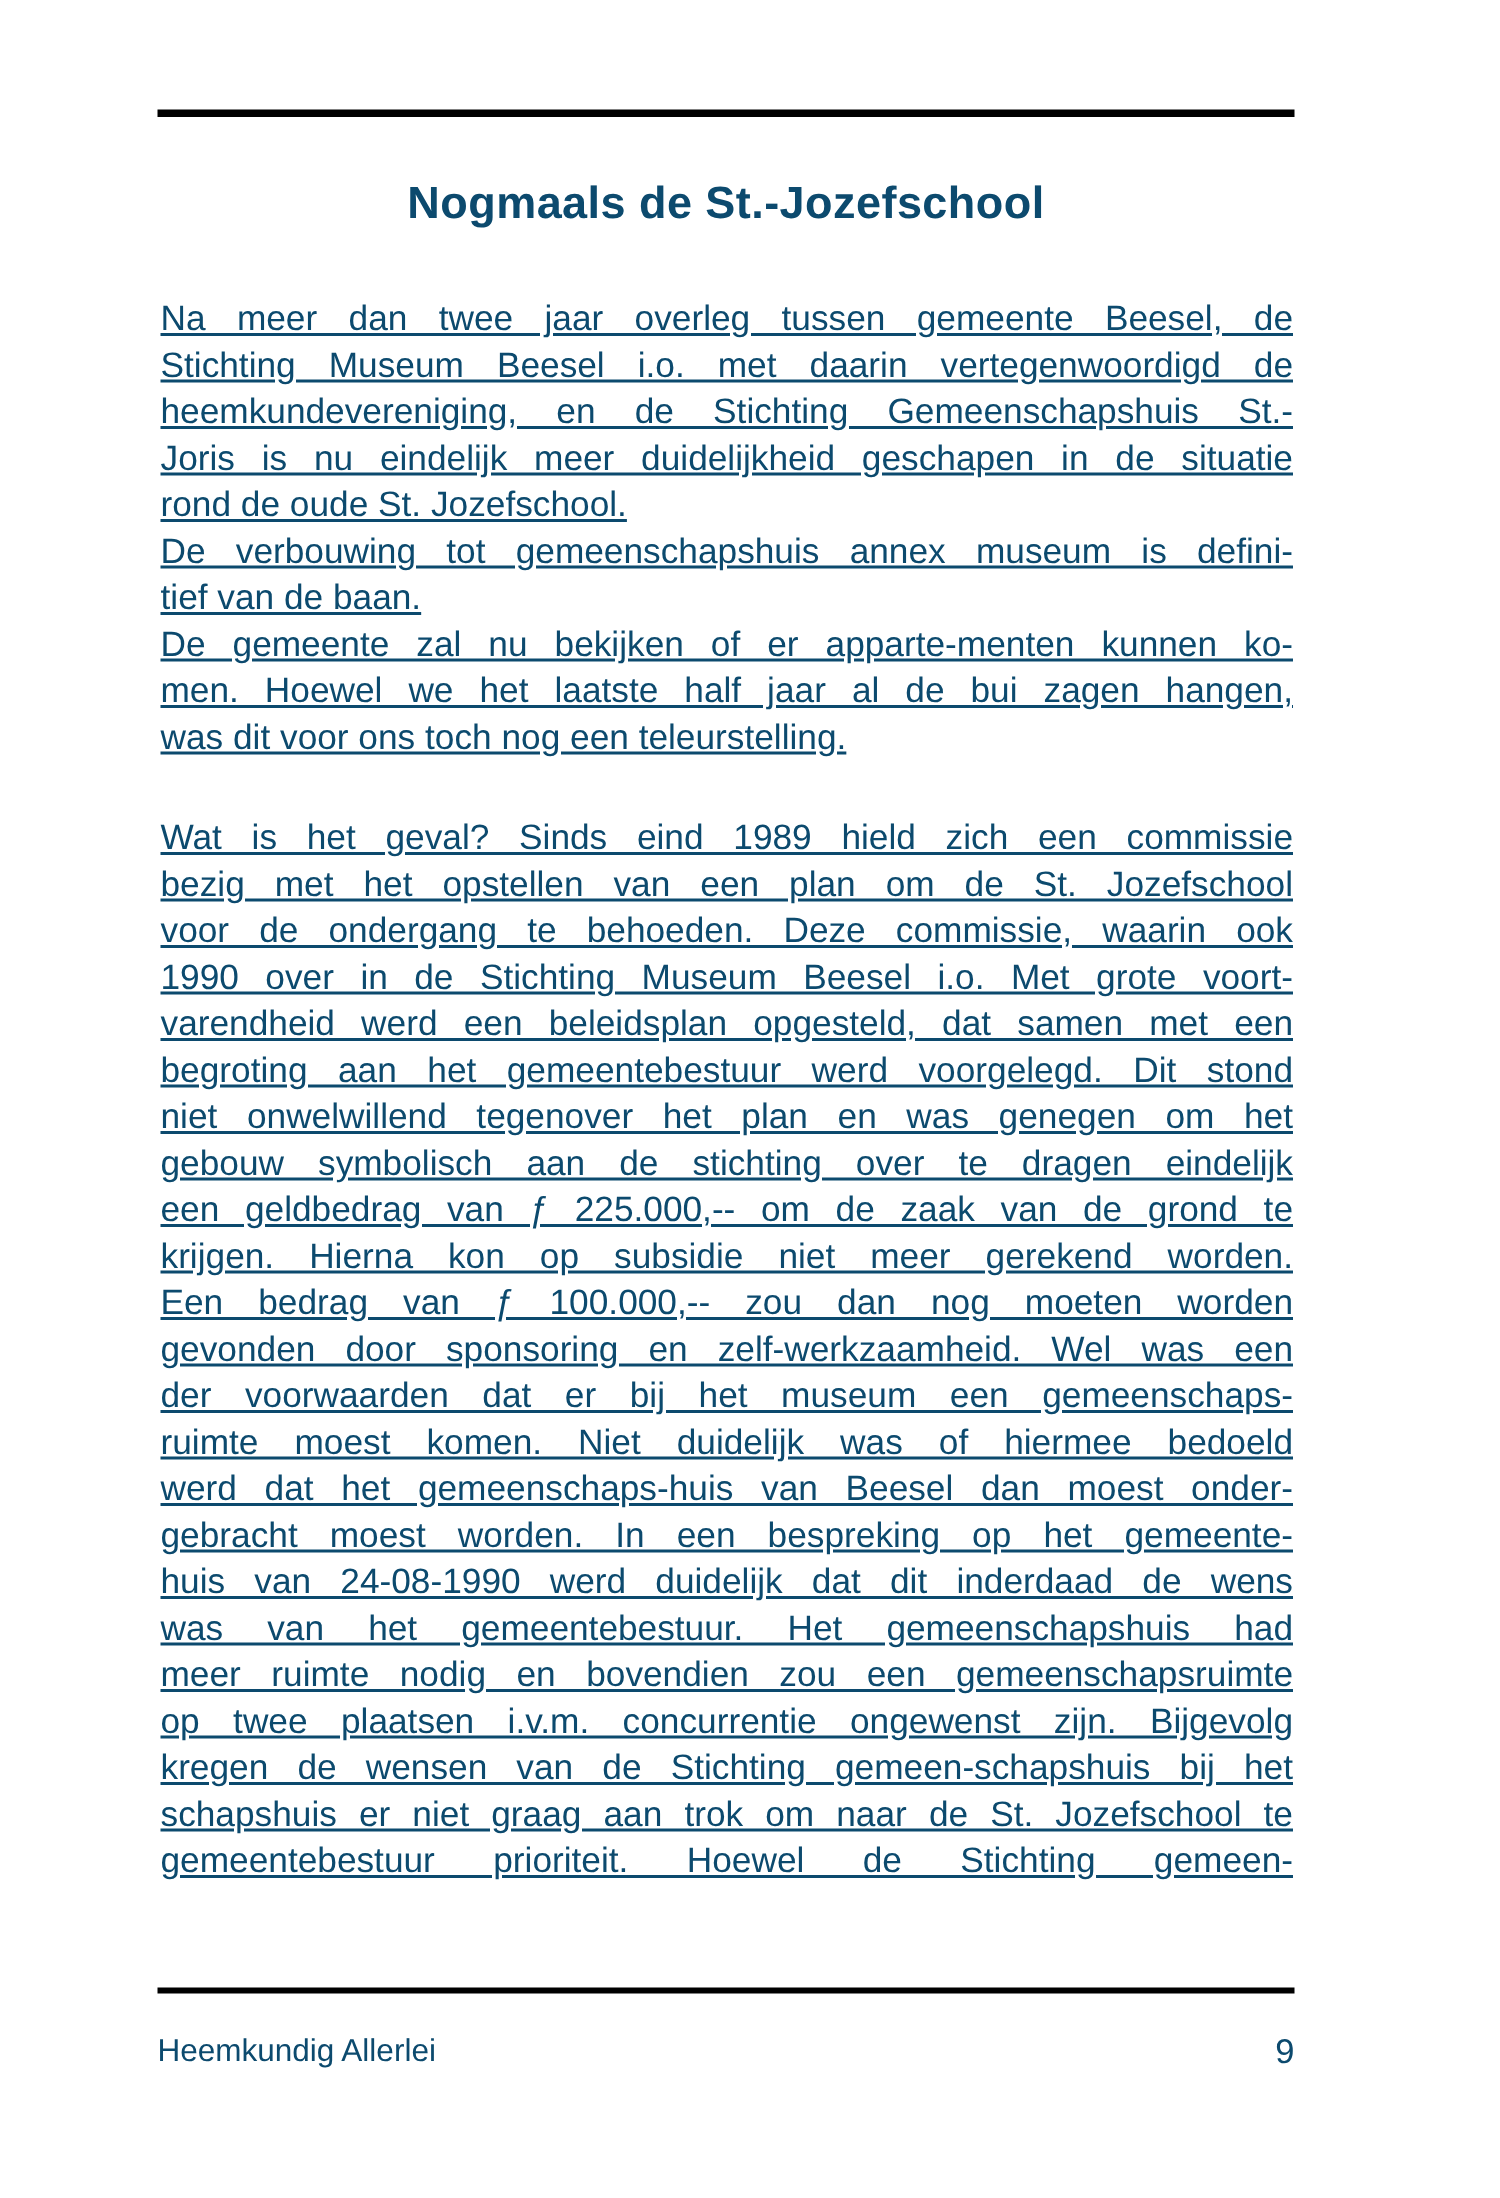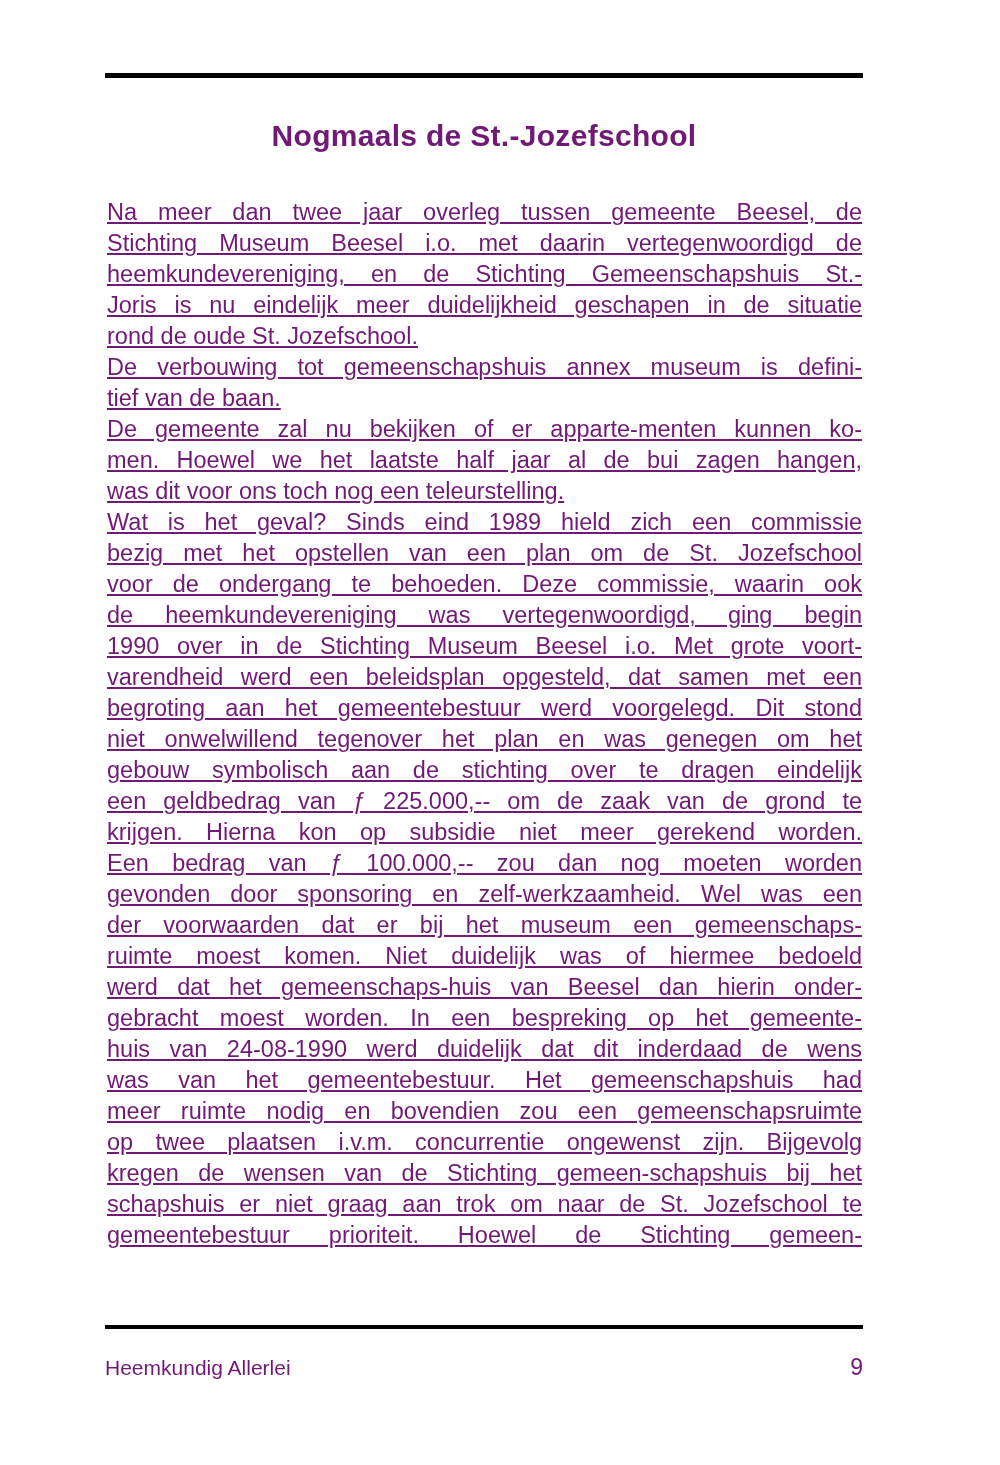--- a/index.html
+++ b/index.html
@@ -5,21 +5,21 @@
   html, body {
     margin: 0;
     padding: 0;
     background: #ffffff;
   }
   .page {
     position: relative;
     width: 894px;
     height: 1465px;
     background: #ffffff;
-    color: #701a75;
+    color: #0c4a6e;
     font-family: "Liberation Sans", sans-serif;
     overflow: hidden;
   }
   .rule {
     position: absolute;
     left: 105px;
     width: 758px;
     background: #000000;
   }
   .rule-top { top: 73px; height: 5px; }
@@ -38,21 +38,21 @@
   .text-column {
     position: absolute;
     left: 107px;
     top: 197px;
     width: 755px;
     font-size: 23.5px;
     line-height: 31px;
     font-weight: normal;
   }
   .block { margin: 0; }
-  .block.gap { }
+  .block.gap { margin-top: 36px; }
   .line {
     height: 31px;
     text-align: justify;
     text-align-last: justify;
     white-space: nowrap-; 
     text-decoration: underline;
   }
   .line.flush {
     text-align-last: left;
   }
@@ -96,33 +96,32 @@
       </div>
       <div class="block">
         <div class="line">De gemeente zal nu bekijken of er apparte-menten kunnen ko-</div>
         <div class="line">men. Hoewel we het laatste half jaar al de bui zagen hangen,</div>
         <div class="line flush">was dit voor ons toch nog een teleurstelling.</div>
       </div>
       <div class="block gap">
         <div class="line">Wat is het geval? Sinds eind 1989 hield zich een commissie</div>
         <div class="line">bezig met het opstellen van een plan om de St. Jozefschool</div>
         <div class="line">voor de ondergang te behoeden. Deze commissie, waarin ook</div>
-        <div class="line">de heemkundevereniging was vertegenwoordigd, ging begin</div>
         <div class="line">1990 over in de Stichting Museum Beesel i.o. Met grote voort-</div>
         <div class="line">varendheid werd een beleidsplan opgesteld, dat samen met een</div>
         <div class="line">begroting aan het gemeentebestuur werd voorgelegd. Dit stond</div>
         <div class="line">niet onwelwillend tegenover het plan en was genegen om het</div>
         <div class="line">gebouw symbolisch aan de stichting over te dragen eindelijk</div>
         <div class="line">een geldbedrag van ƒ 225.000,-- om de zaak van de grond te</div>
         <div class="line">krijgen. Hierna kon op subsidie niet meer gerekend worden.</div>
         <div class="line">Een bedrag van ƒ 100.000,-- zou dan nog moeten worden</div>
         <div class="line">gevonden door sponsoring en zelf-werkzaamheid. Wel was een</div>
         <div class="line">der voorwaarden dat er bij het museum een gemeenschaps-</div>
         <div class="line">ruimte moest komen. Niet duidelijk was of hiermee bedoeld</div>
-        <div class="line">werd dat het gemeenschaps-huis van Beesel dan hierin onder-</div>
+        <div class="line">werd dat het gemeenschaps-huis van Beesel dan moest onder-</div>
         <div class="line">gebracht moest worden. In een bespreking op het gemeente-</div>
         <div class="line">huis van 24-08-1990 werd duidelijk dat dit inderdaad de wens</div>
         <div class="line">was van het gemeentebestuur. Het gemeenschapshuis had</div>
         <div class="line">meer ruimte nodig en bovendien zou een gemeenschapsruimte</div>
         <div class="line">op twee plaatsen i.v.m. concurrentie ongewenst zijn. Bijgevolg</div>
         <div class="line">kregen de wensen van de Stichting gemeen-schapshuis bij het</div>
         <div class="line">schapshuis er niet graag aan trok om naar de St. Jozefschool te</div>
         <div class="line">gemeentebestuur prioriteit. Hoewel de Stichting gemeen-</div>
       </div>
     </div>

